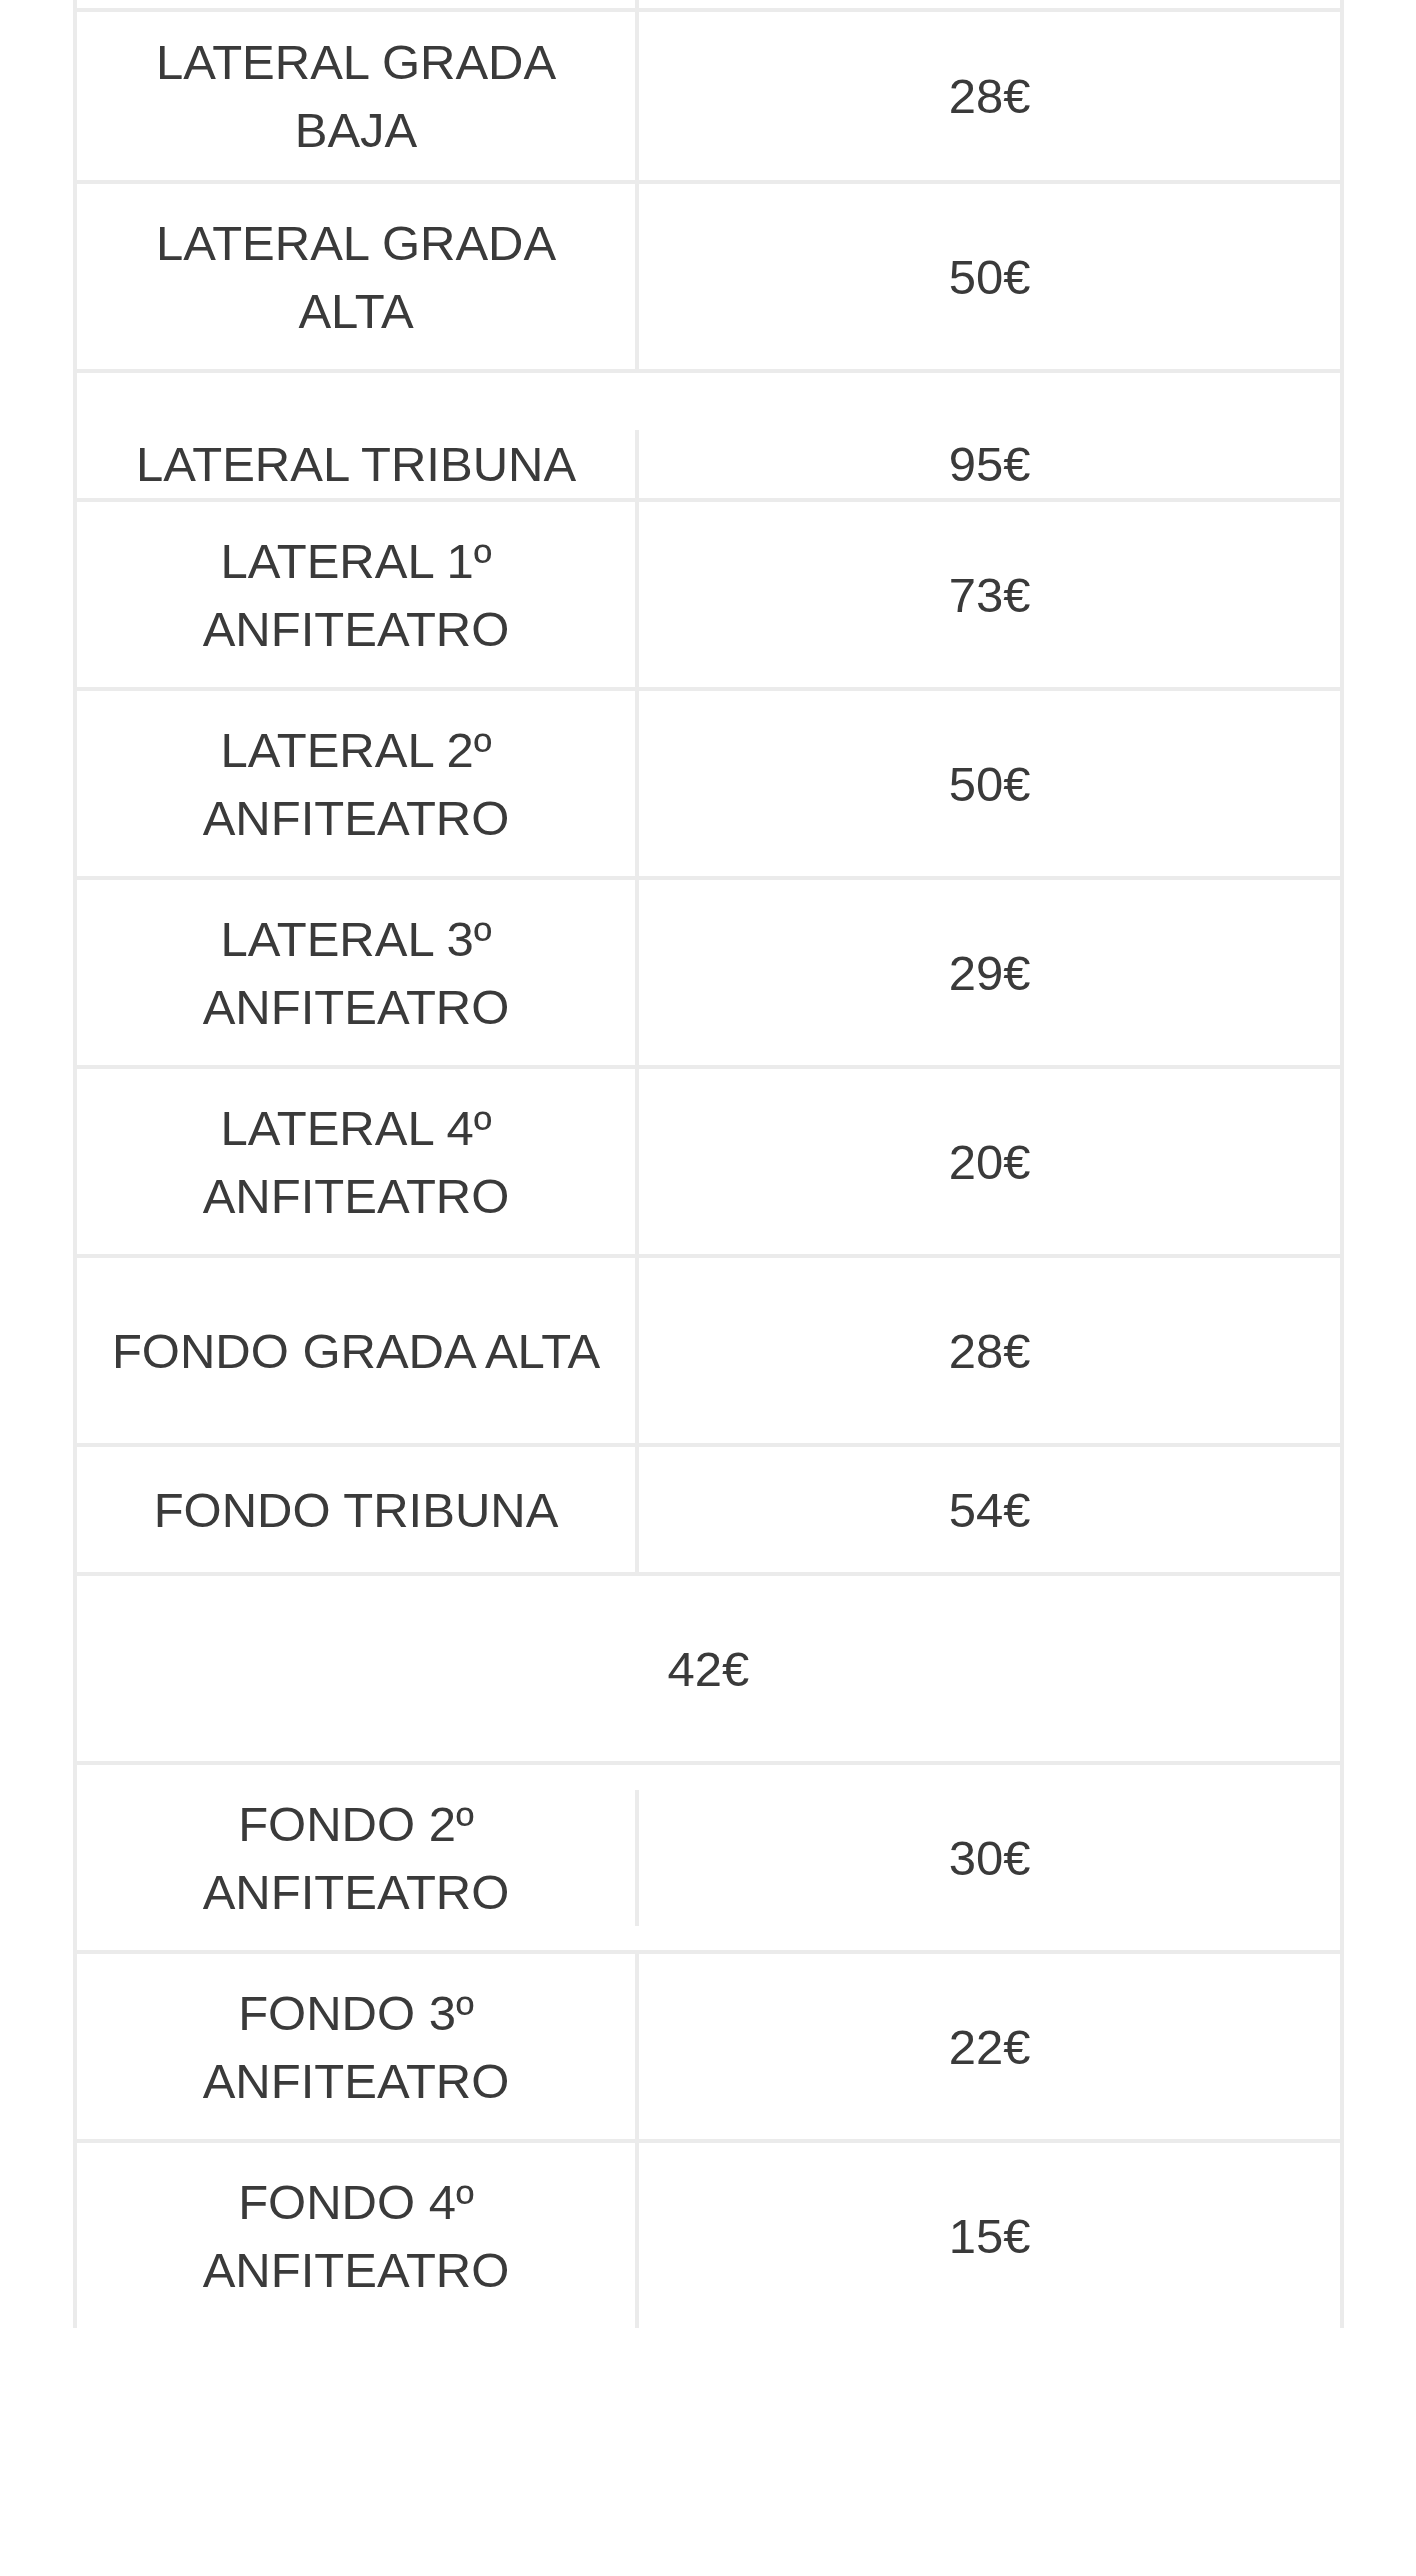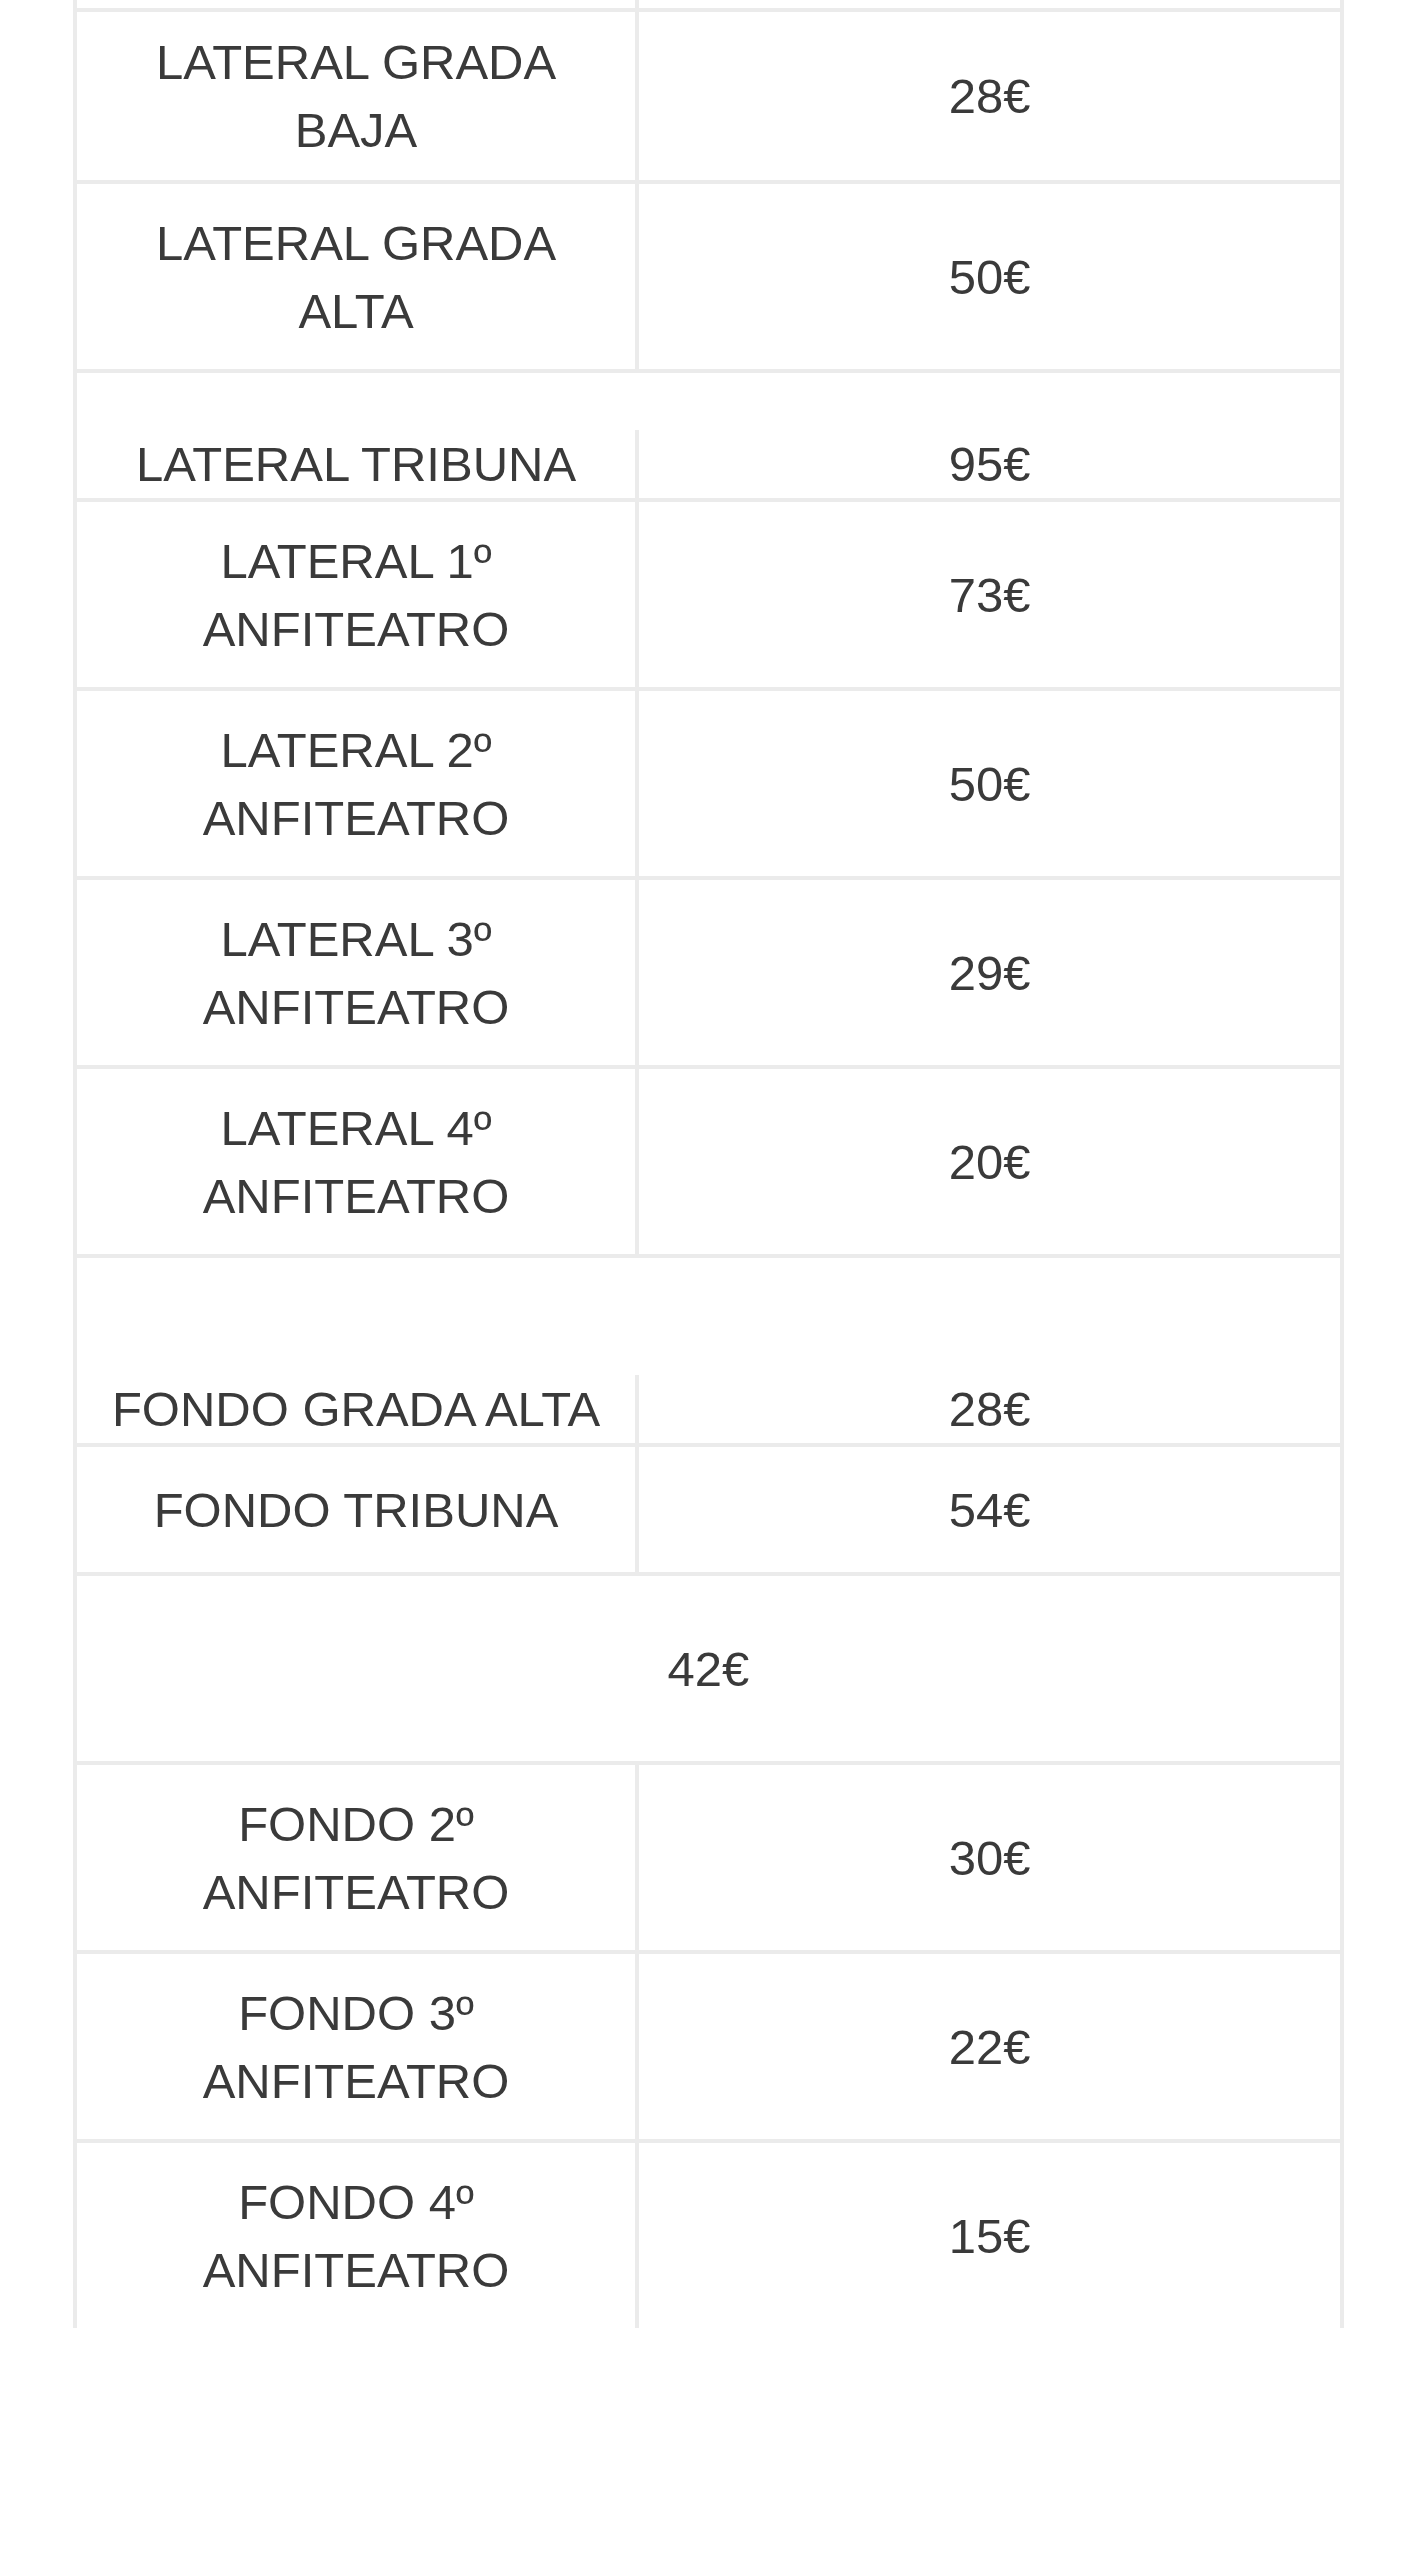--- a/index.html
+++ b/index.html
@@ -116,21 +116,21 @@
   <div class="row" style="min-height: 189px;">
     <div class="cell zone-cell">
       <span>LATERAL 4º ANFITEATRO</span>
     </div>
     <div class="cell price-cell">
       <span>20€</span>
     </div>
   </div>
 
 
-  <div class="row" style="min-height: 189px; align-items: flex-end;">
+  <div class="row" style="min-height: 189px;">
     <div class="cell zone-cell">
       <span>FONDO GRADA ALTA</span>
     </div>
     <div class="cell price-cell">
       <span>28€</span>
     </div>
   </div>
 
   <div class="row" style="min-height: 129px;">
     <div class="cell zone-cell">
@@ -140,21 +140,21 @@
       <span>54€</span>
     </div>
   </div>
 
   <div class="row" style="min-height: 189px;">
     <div class="cell price-cell">
       <span>42€</span>
     </div>
   </div>
 
-  <div class="row" style="min-height: 189px;">
+  <div class="row" style="min-height: 189px; align-items: center;">
     <div class="cell zone-cell">
       <span>FONDO 2º ANFITEATRO</span>
     </div>
     <div class="cell price-cell">
       <span>30€</span>
     </div>
   </div>
 
   <div class="row" style="min-height: 189px;">
     <div class="cell zone-cell">

